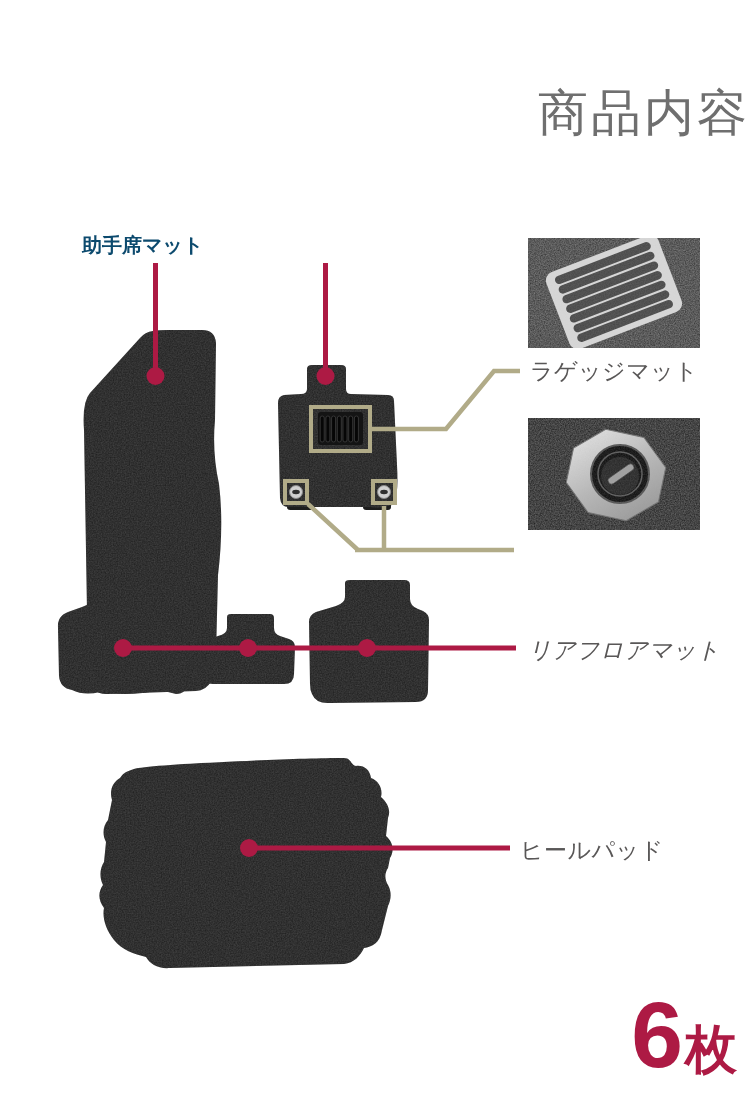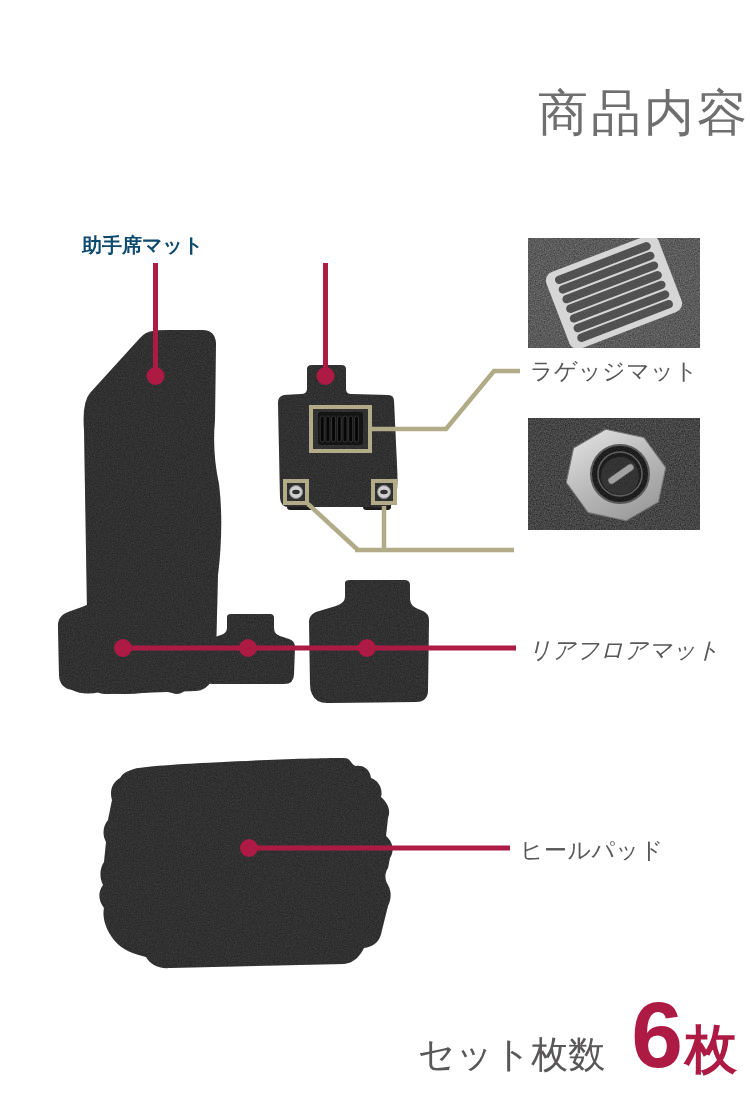--- a/index.html
+++ b/index.html
@@ -200,18 +200,17 @@
 
   <div class="title">商品内容</div>
 
   <div class="front-label passenger">助手席マット</div>
 
   <div class="callout heel">ラゲッジマット</div>
   <div class="callout rear">リアフロアマット</div>
   <div class="callout luggage">ヒールパッド</div>
 
   <div class="footer">
-    <span class="footer-label">セット枚数</span>
     <span class="footer-num">6</span>
     <span class="footer-unit">枚</span>
   </div>
 
 </div>
 
 </body></html>

